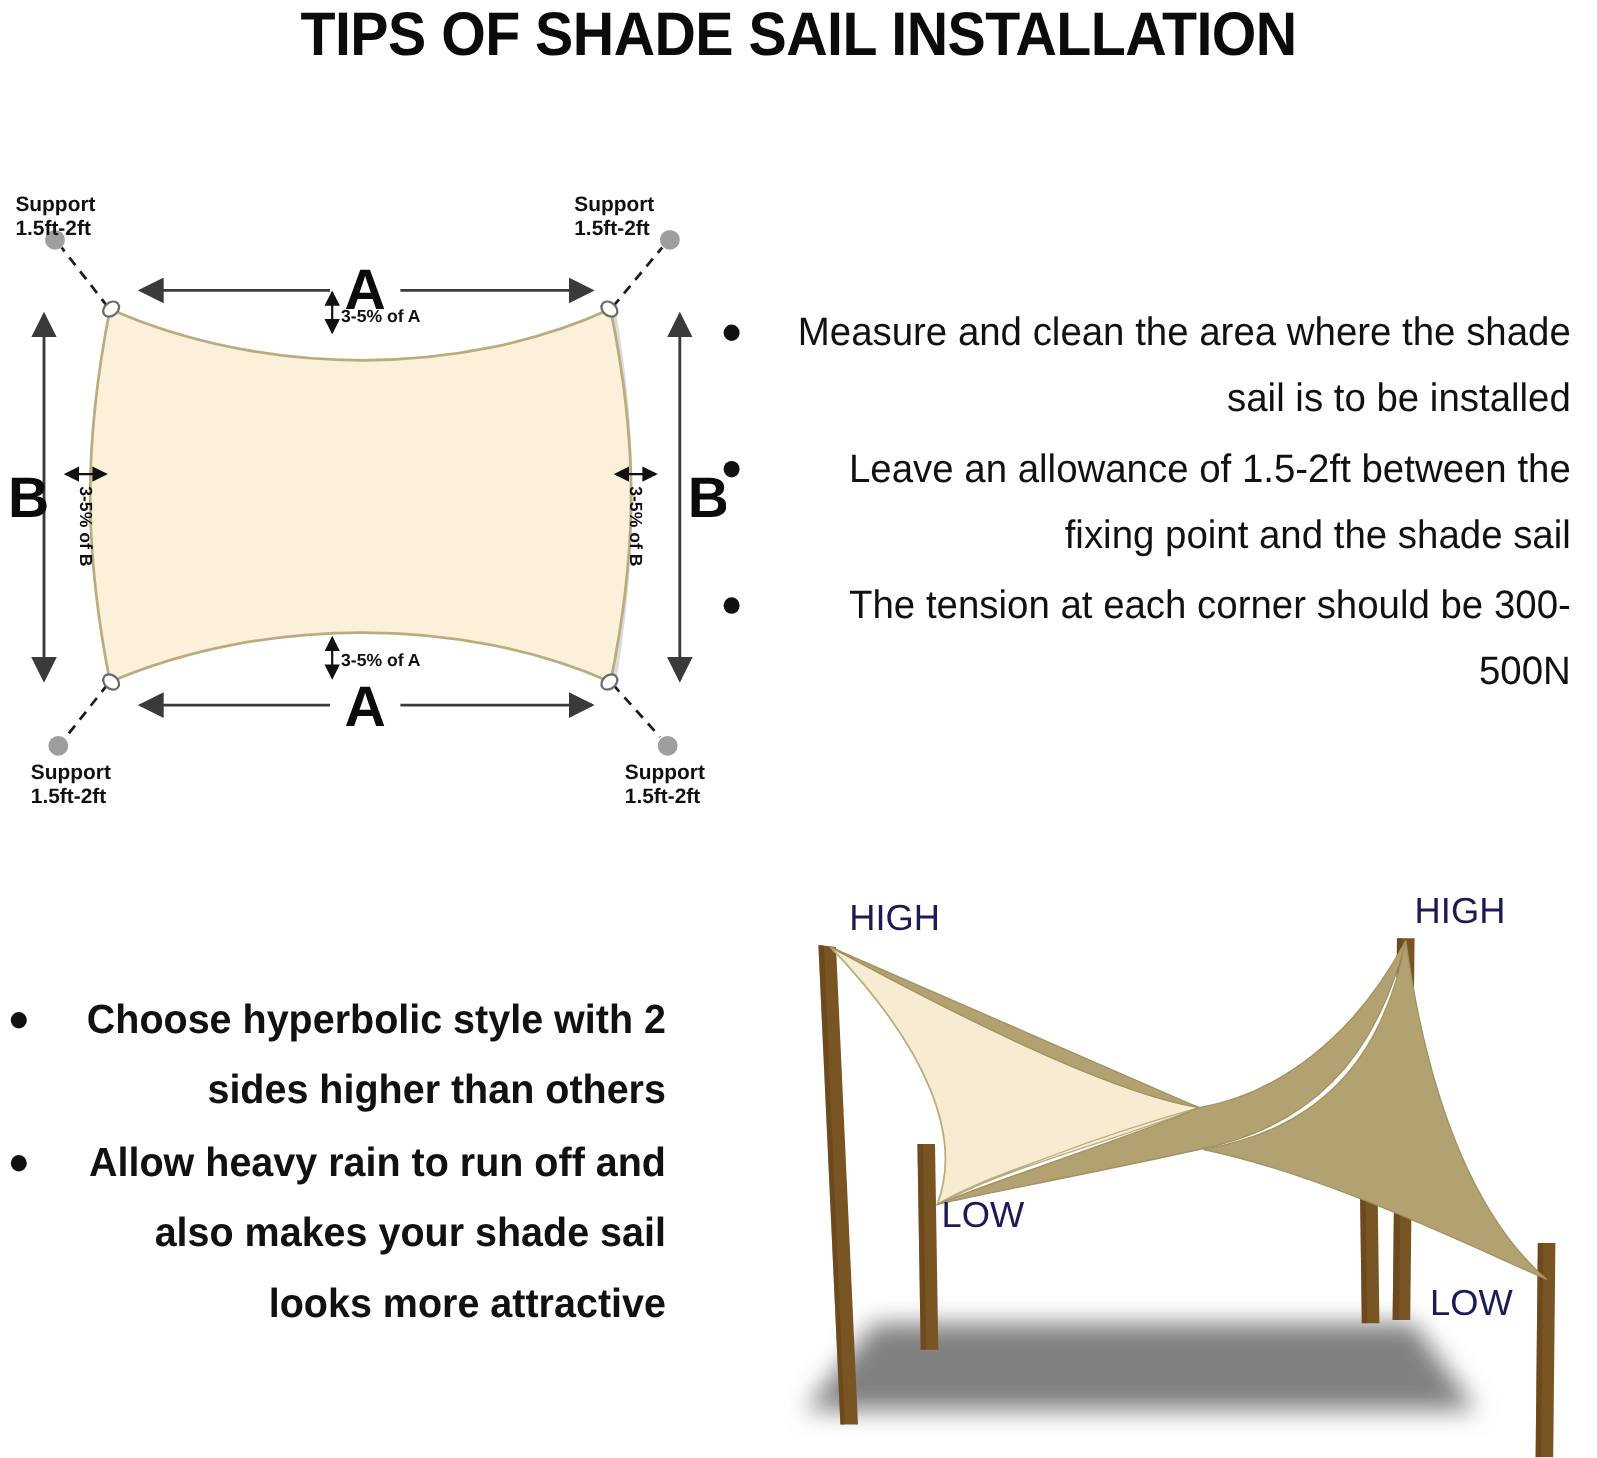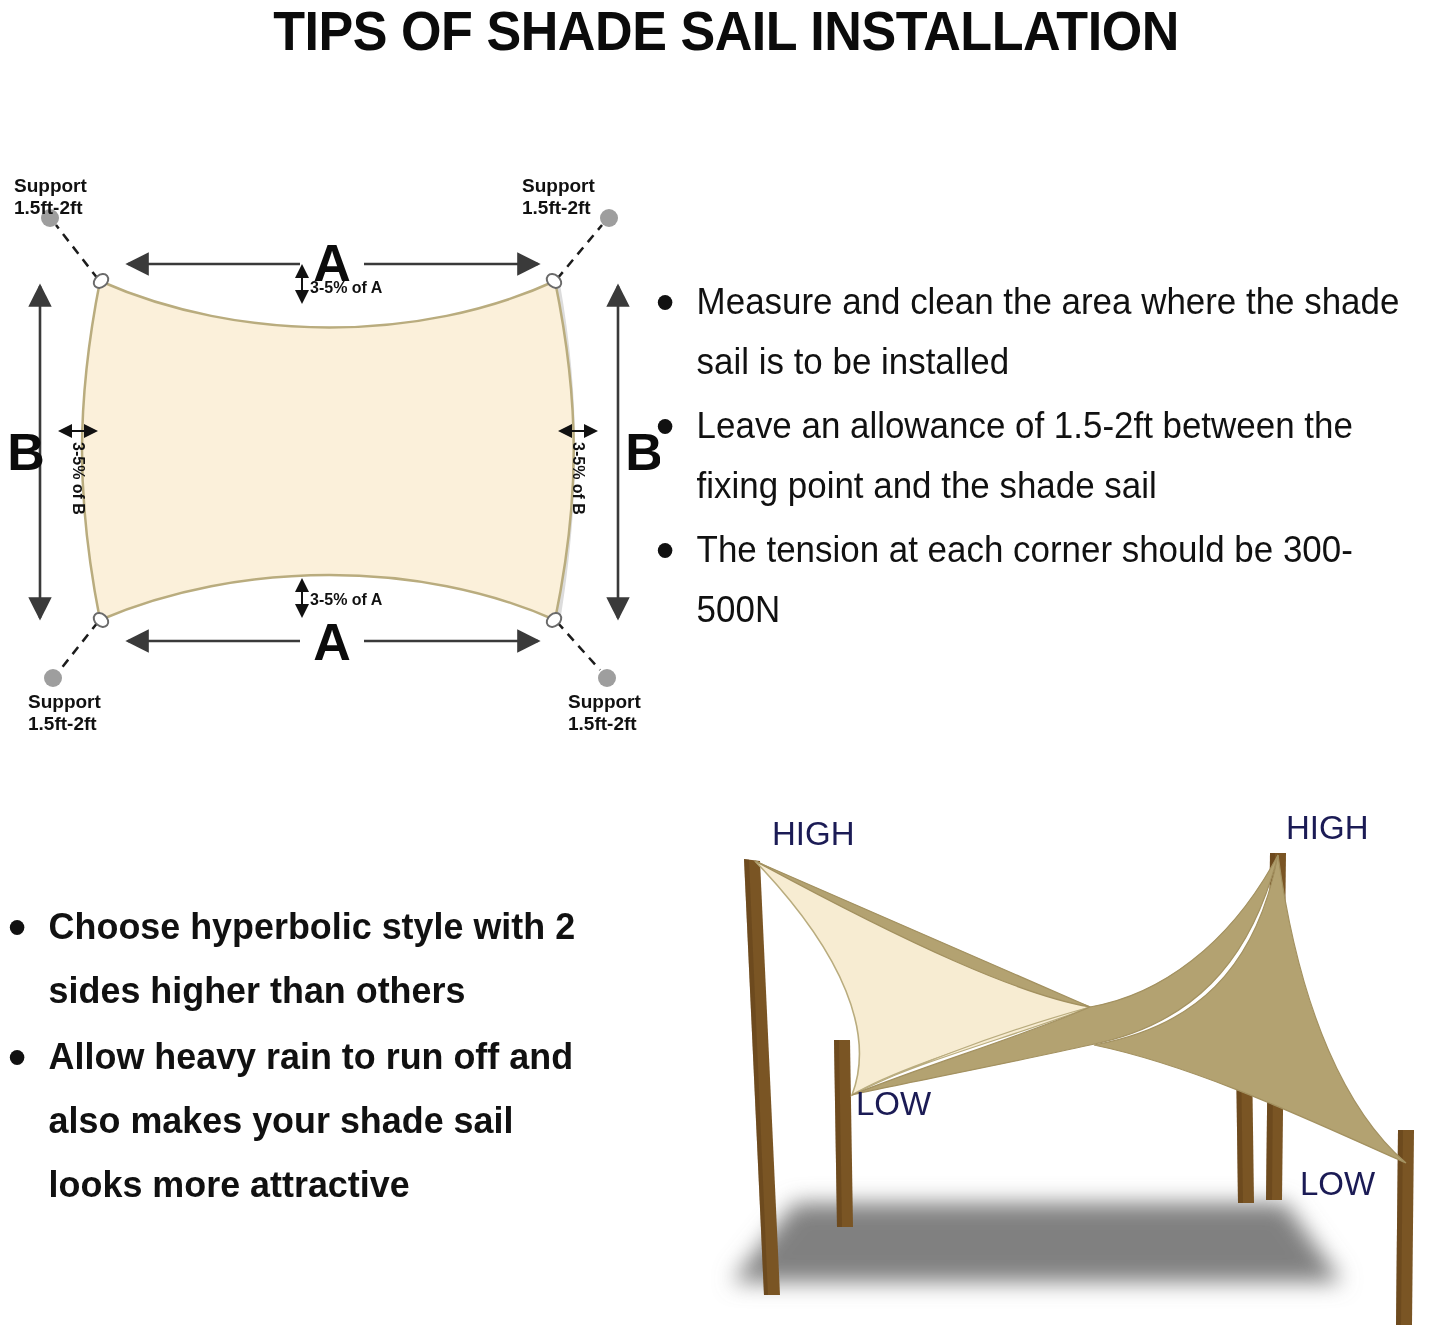--- a/index.html
+++ b/index.html
@@ -33,20 +33,21 @@
     transform: scaleX(0.93);
     transform-origin: center top;
   }
 
   
   .bullet-list {
     position: absolute;
     list-style: none;
     margin: 0;
     padding: 0;
+    text-align: right;
   }
   .bullet-item {
     position: relative;
     padding-left: 46px;
     margin-bottom: 8px;
     color: #111111;
     font-family: "Liberation Sans", sans-serif;
   }
   .bullet-item::before {
     content: "";

